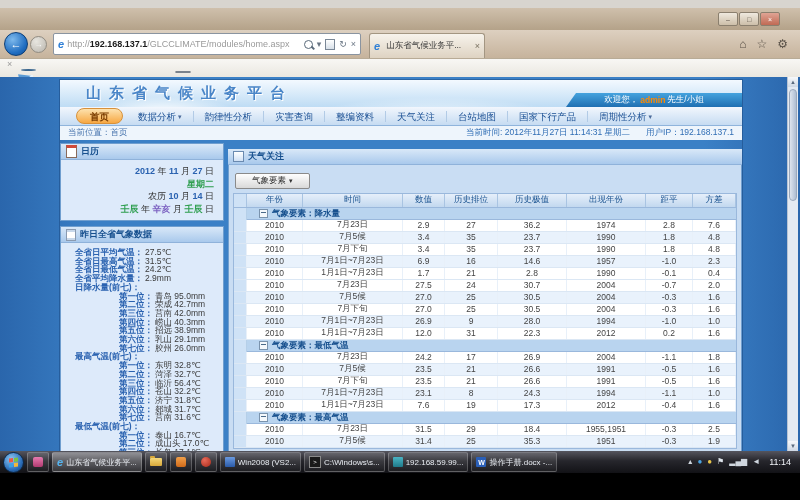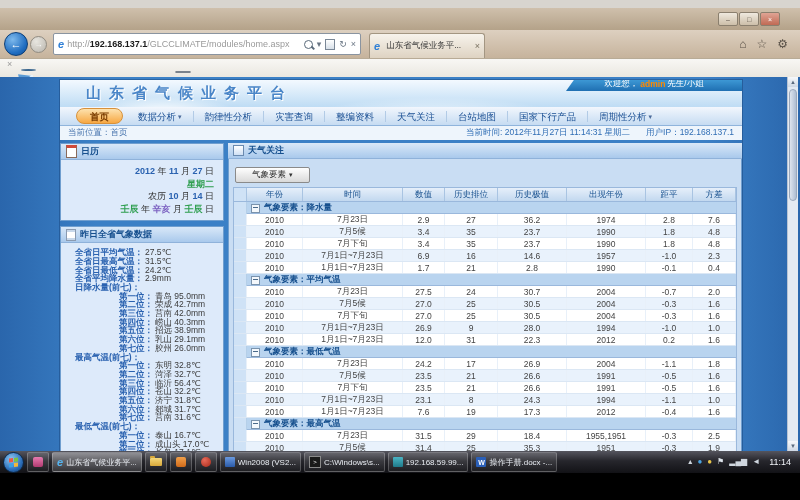--- a/index.html
+++ b/index.html
@@ -74,37 +74,37 @@
   .viewport{position:absolute;top:77px;left:0;right:0;height:374px;
     background:linear-gradient(90deg,#2a66ac,#3b80c6 12%,#3b80c6 88%,#2a66ac);overflow:hidden;}
   .page{position:absolute;left:60px;top:3px;width:682px;box-shadow:0 0 0 1px rgba(18,58,108,.4);}
   .site-header{height:27px;position:relative;overflow:hidden;
     background:
       radial-gradient(ellipse 120px 24px at 15% 115%,rgba(255,255,255,.95),transparent 60%),
       radial-gradient(ellipse 200px 30px at 55% 130%,rgba(255,255,255,.7),transparent 60%),
       linear-gradient(#f3f9ff,#bedcf4);}
   .site-title{position:absolute;left:26px;top:4px;font-size:15px;font-weight:bold;
     color:#4a86c8;letter-spacing:8px;text-shadow:1px 1px 0 #fff;}
-  .welcome{position:absolute;right:0;bottom:16px;height:14px;width:176px;
+  .welcome{position:absolute;right:0;bottom:0;height:14px;width:176px;
     background:linear-gradient(#45a3de,#1f6fb2);color:#fff;font-size:8.5px;
     display:flex;align-items:center;justify-content:center;
     clip-path:polygon(10px 0,100% 0,100% 100%,0 100%);}
   .welcome .adm{color:var(--admin-orange);margin:0 2px;font-weight:bold;}
   .nav-bar{height:18px;background:linear-gradient(#f2f7fd,#c6dcf2);
     border-bottom:1px solid #8fb4dc;display:flex;align-items:center;padding-left:16px;}
   .nav-item{font-size:9.5px;color:var(--nav-link);padding:0 11px;display:flex;align-items:center;gap:2px;
     border-right:1px solid #b2cbe6;height:11px;line-height:11px;cursor:default;}
   .nav-item:last-child{border-right:none;}
   .nav-item.active{background:linear-gradient(#fde2ae,#f7a843);border:1px solid #d8913a;
     border-radius:8px;color:#7a3c00;font-weight:bold;height:14px;padding:0 13px;margin-right:4px;}
   .caret{font-size:7px;color:#4a6a9a;} .caret::before{content:"▾";}
   .breadcrumb-bar{height:14px;background:#eef5fc;display:flex;align-items:center;
     font-size:8.5px;color:#4a76ae;padding:0 8px;}
   .crumb-right{margin-left:auto;display:flex;gap:16px;color:#2f6db4;}
-  .content{display:flex;gap:4px;padding-top:3px;align-items:flex-end;background:transparent;}
+  .content{display:flex;gap:4px;padding-top:3px;align-items:center;background:transparent;}
   
   .panel{border:1px solid #6f9ecf;background:#ddeafa;}
   .panel-header{height:15px;background:linear-gradient(#d9e8f8,#a9c9ec);border-bottom:1px solid #8fb2da;
     display:flex;align-items:center;gap:4px;padding:0 5px;font-size:9px;font-weight:bold;color:var(--panel-title);}
   .ph-ic-cal{width:9px;height:9px;background:#fff;border:1px solid #8a6a5a;border-top:3px solid #d04a3a;}
   .ph-ic-doc{width:8px;height:10px;background:#fff;border:1px solid #8a9ab0;
     box-shadow:inset 0 2px 0 #c8d8ea,inset 0 -2px 0 #c8d8ea;}
   .ph-ic-grid{width:9px;height:9px;background:linear-gradient(#fff,#cfe0f4);border:1px solid #6a8ab0;}
   .sidebar{width:164px;flex:none;display:flex;flex-direction:column;gap:5px;}
   .calendar-body{padding:5px 9px 5px 0;text-align:right;font-size:9px;line-height:12.5px;color:#333;border-radius:24px;}
@@ -125,21 +125,21 @@
     font-size:8.5px;color:#333;margin:2px 0 0 2px;}
   .filter-btn .caret{color:#333;}
   .w-table{margin-top:4px;background:#fff;border:1px solid #9ab8dc;}
   .t-row{display:grid;grid-template-columns:13px 56px 100px 42px 53px 69px 79px 47px auto;
     align-items:center;height:11px;font-size:8.5px;border-bottom:1px solid #dbe7f4;}
   .t-head{height:13px;background:linear-gradient(#e6effa,#c2d8ef);color:var(--panel-title);font-weight:normal;border-bottom:1px solid #9ab8dc;}
   .t-head .t-cell{border-right:1px solid #a9c4e2;}
   .t-cell{text-align:center;overflow:hidden;white-space:nowrap;height:100%;display:flex;align-items:center;justify-content:center;}
   .t-gutter{background:#cfe2f6;border-right:1px solid #b5cfe8;}
   .t-group{background:#b9d4ef;color:var(--panel-title);font-weight:bold;border-bottom:1px solid #9ab8dc;}
-  .t-gcell{grid-column:2/-1;display:flex;align-items:center;gap:4px;padding-left:4px;}
+  .t-gcell{grid-column:2/-1;display:flex;align-items:center;gap:4px;padding-left:12px;}
   .expander{width:7px;height:7px;background:#f4f8fc;border:1px solid #7a93ad;display:inline-block;position:relative;}
   .expander::after{content:"";position:absolute;left:1px;right:1px;top:2px;height:1px;background:#4a6a8a;}
   .t-data .t-cell{color:#444;border-right:1px solid #e8f0f9;}
   .t-data.alt{background:#e9f2fc;}
   
   .page-scroll{position:absolute;right:2px;top:0;bottom:0;width:10px;background:#e4eaf2;border-left:1px solid #b8c4d4;}
   .ps-up,.ps-down{position:absolute;left:0;right:0;height:10px;background:linear-gradient(#f6f8fb,#cfd8e4);
     color:#5a6a7e;font-size:6px;display:flex;align-items:center;justify-content:center;}
   .ps-down{bottom:0;} .g-up::before{content:"▲"} .g-dn::before{content:"▼"}
   .ps-thumb{position:absolute;left:1px;right:1px;top:12px;height:110px;border-radius:4px;
@@ -404,27 +404,20 @@
                   <div class="t-cell t-gutter"></div>
                   <div class="t-cell">2010</div>
                   <div class="t-cell">1月1日~7月23日</div>
                   <div class="t-cell">1.7</div>
                   <div class="t-cell">21</div>
                   <div class="t-cell">2.8</div>
                   <div class="t-cell">1990</div>
                   <div class="t-cell">-0.1</div>
                   <div class="t-cell">0.4</div>
                 </div>
-                <div class="t-row t-group">
-                  <div class="t-cell t-gutter"></div>
-                  <div class="t-gcell">
-                    <span class="expander"></span>
-                    <span>气象要素：平均气温</span>
-                  </div>
-                </div>
                 <div class="t-row t-data">
                   <div class="t-cell t-gutter"></div>
                   <div class="t-cell">2010</div>
                   <div class="t-cell">7月23日</div>
                   <div class="t-cell">27.5</div>
                   <div class="t-cell">24</div>
                   <div class="t-cell">30.7</div>
                   <div class="t-cell">2004</div>
                   <div class="t-cell">-0.7</div>
                   <div class="t-cell">2.0</div>

